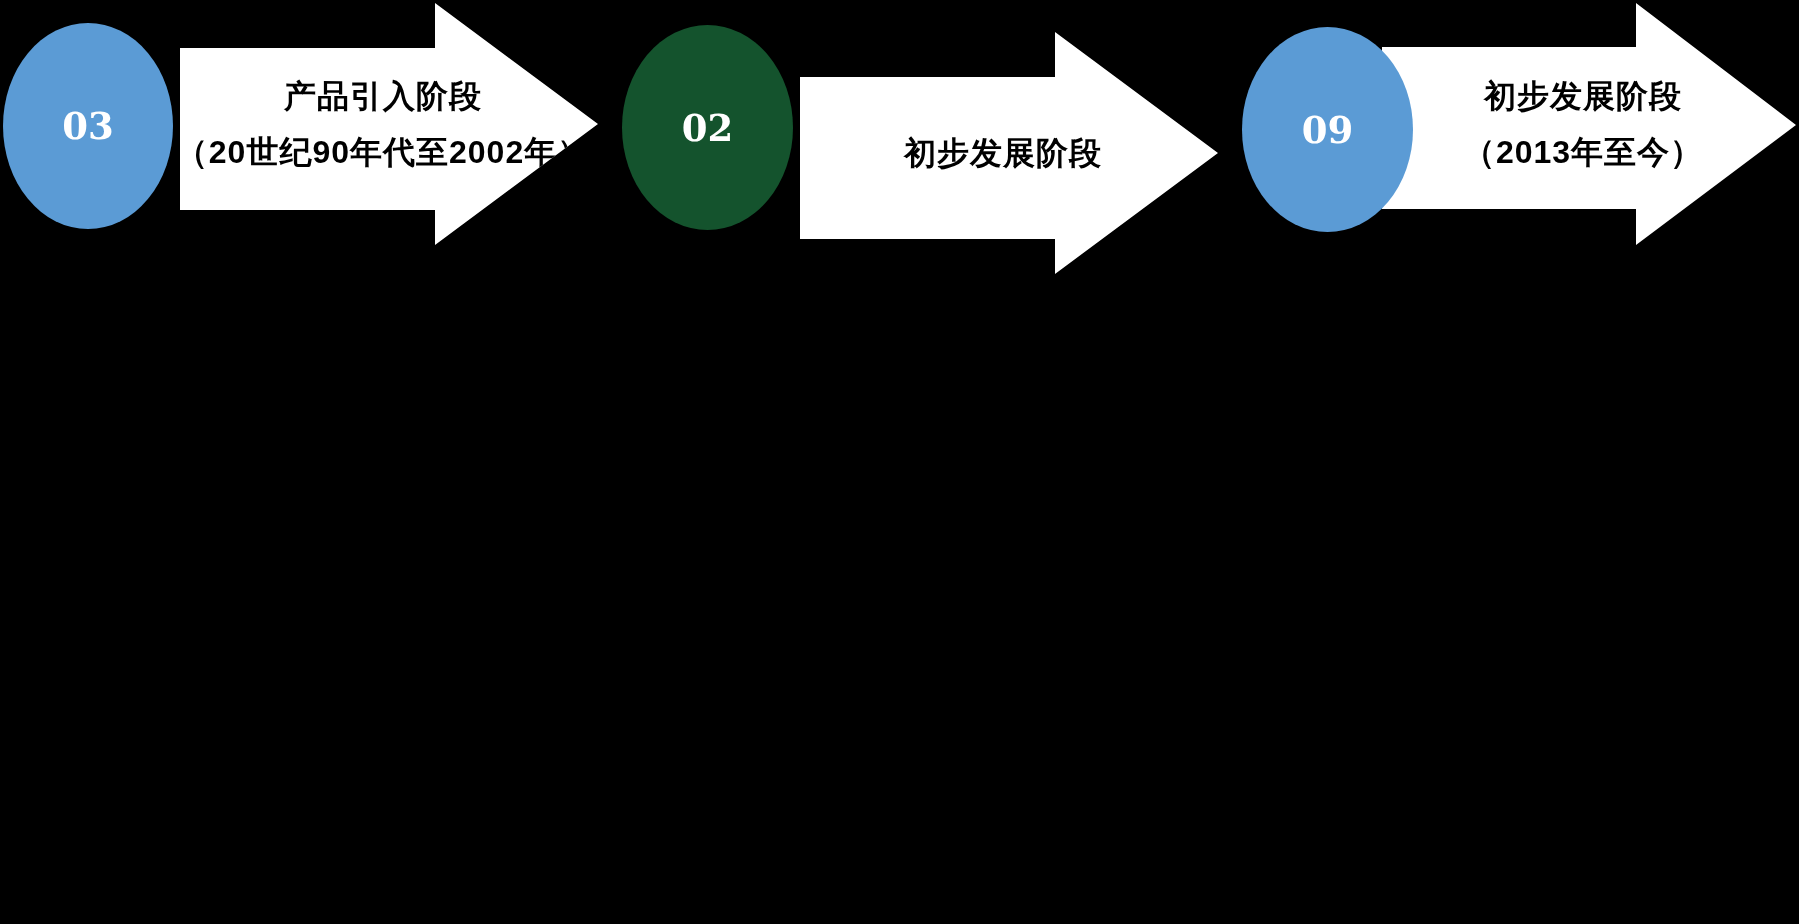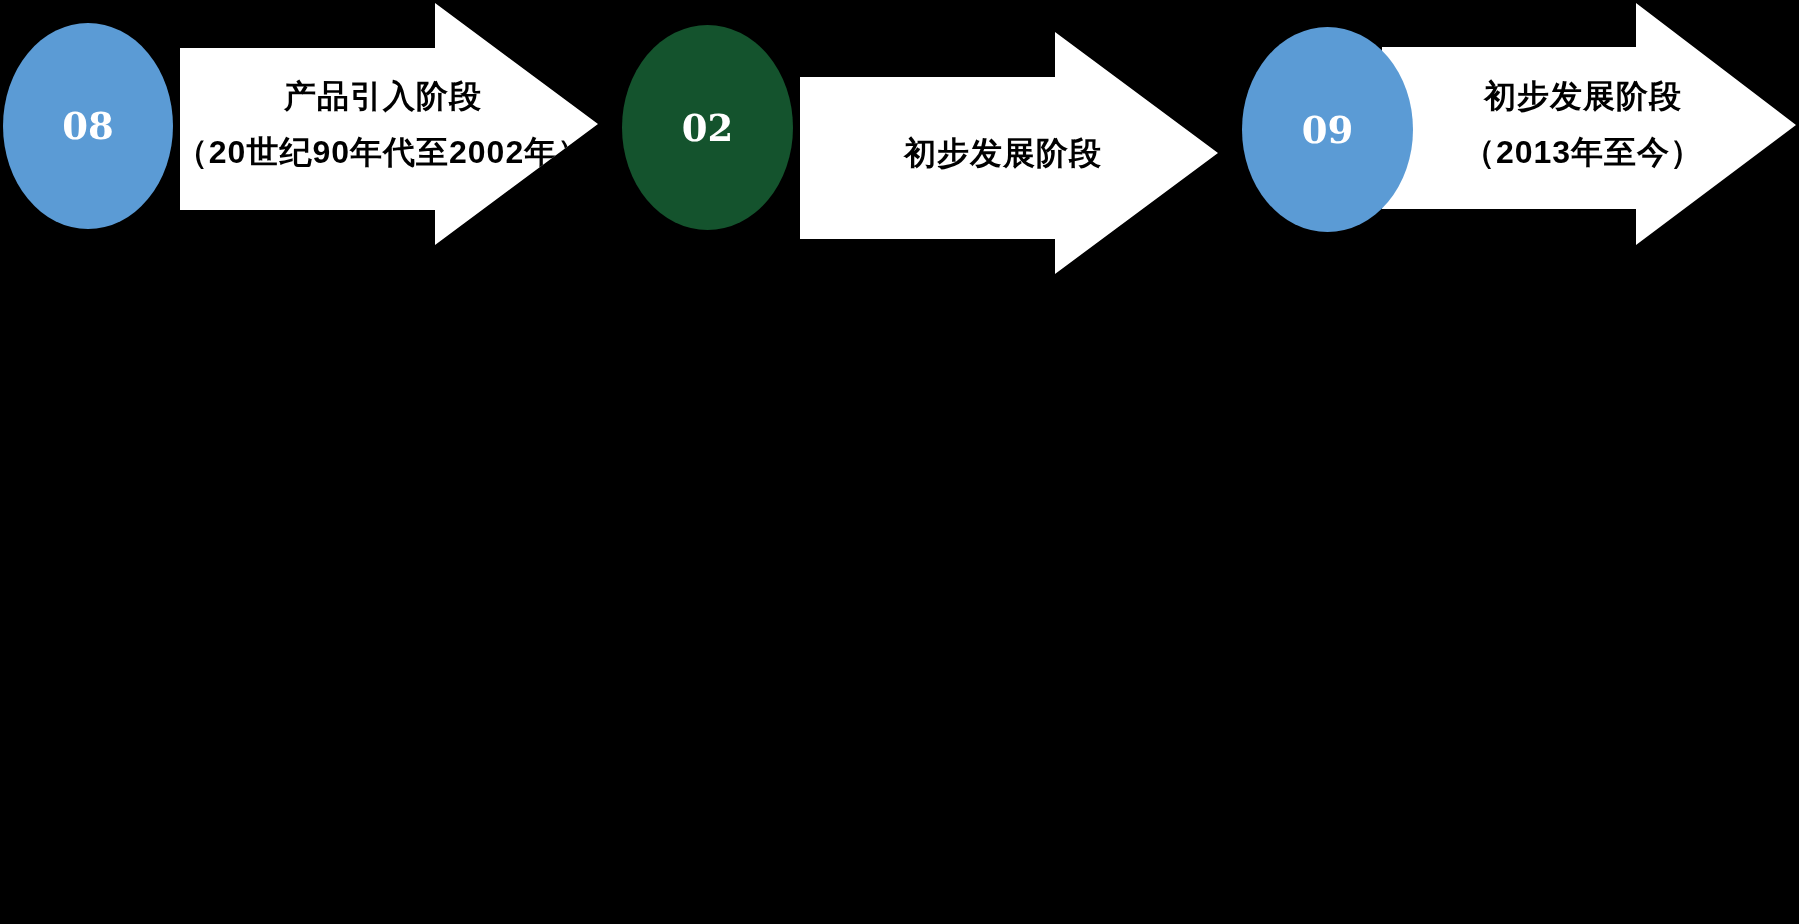--- a/index.html
+++ b/index.html
@@ -89,21 +89,21 @@
   </div>
 
   <div class="arrow arrow-3" style="background: rgb(255, 255, 255);">
     <div class="arrow-text">
       <div class="stage-title">初步发展阶段</div>
       <div class="stage-period">（2013年至今）</div>
     </div>
   </div>
 
   <div class="badge badge-1" style="background: rgb(91, 155, 213);">
-    <span class="badge-num">08</span>
+    <span class="badge-num">03</span>
   </div>
 
   <div class="badge badge-2" style="background: #14532d;">
     <span class="badge-num">02</span>
   </div>
 
   <div class="badge badge-3" style="background: rgb(91, 155, 213);">
     <span class="badge-num">09</span>
   </div>
 

